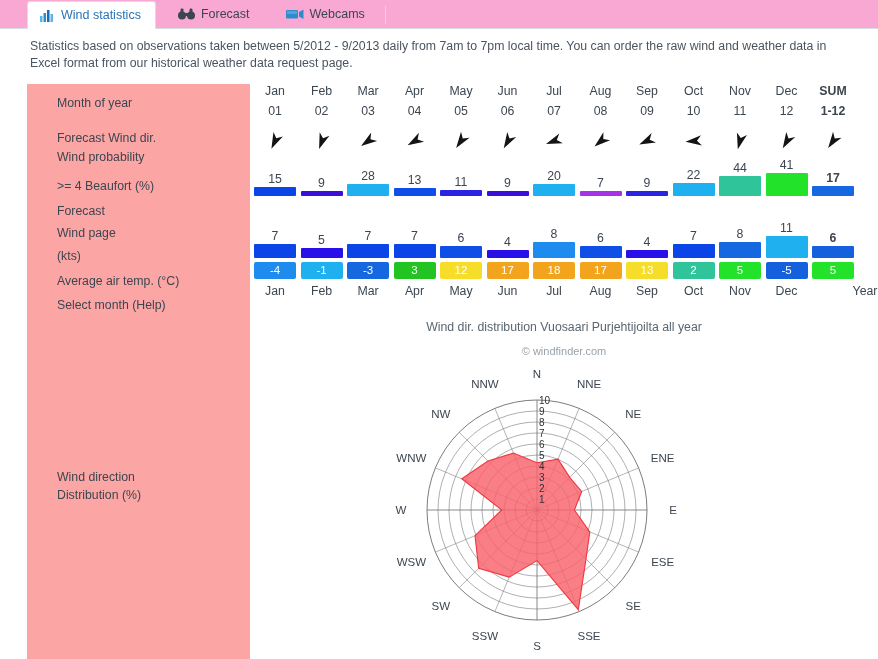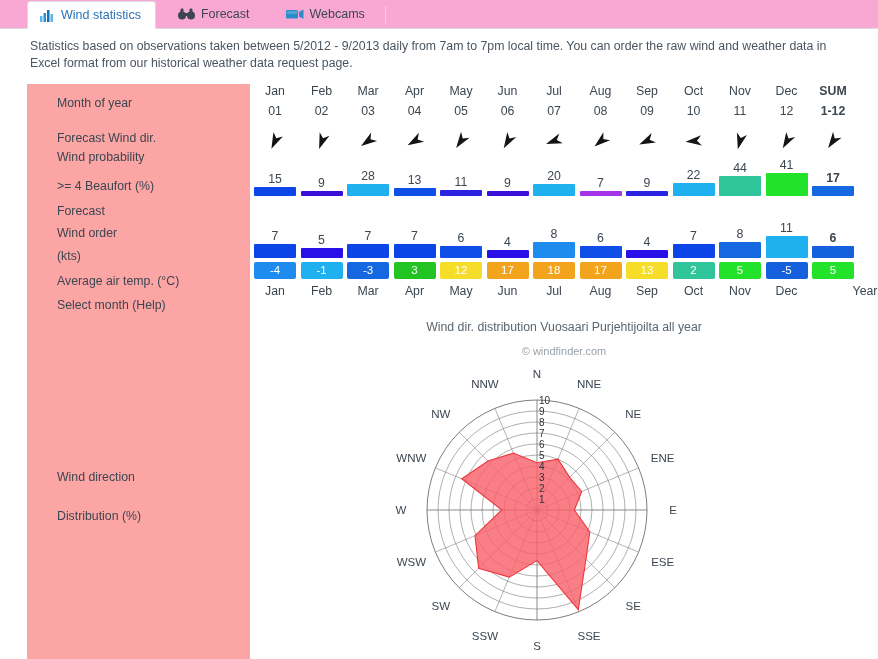--- a/index.html
+++ b/index.html
@@ -141,26 +141,26 @@
   </div>
 
   <div class="intro">Statistics based on observations taken between 5/2012 - 9/2013 daily from 7am to 7pm local time. You can order the raw wind and weather data in Excel format from our historical weather data request page.</div>
 
   <div class="sidebar">
     <div class="sidelabel" style="top:12px">Month of year</div>
     <div class="sidelabel" style="top:47px">Forecast Wind dir.</div>
     <div class="sidelabel" style="top:66px">Wind probability</div>
     <div class="sidelabel" style="top:95px">&gt;= 4 Beaufort (%)</div>
     <div class="sidelabel" style="top:120px">Forecast</div>
-    <div class="sidelabel" style="top:142px">Wind order</div>
+    <div class="sidelabel" style="top:142px">Wind page</div>
     <div class="sidelabel" style="top:165px">(kts)</div>
     <div class="sidelabel" style="top:190px">Average air temp. (°C)</div>
     <div class="sidelabel" style="top:214px">Select month (Help)</div>
     <div class="sidelabel" style="top:386px">Wind direction</div>
-    <div class="sidelabel" style="top:425px">Distribution (%)</div>
+    <div class="sidelabel" style="top:404px">Distribution (%)</div>
   </div>
 
   <div class="grid">
 
     <div class="row hdr-row" style="height:20px" id="row-months">
         <div class="cell" style="left: 2px;">Jan</div>
         <div class="cell" style="left: 48.5px;">Feb</div>
         <div class="cell" style="left: 95px;">Mar</div>
         <div class="cell" style="left: 141.5px;">Apr</div>
         <div class="cell" style="left: 188px;">May</div>

